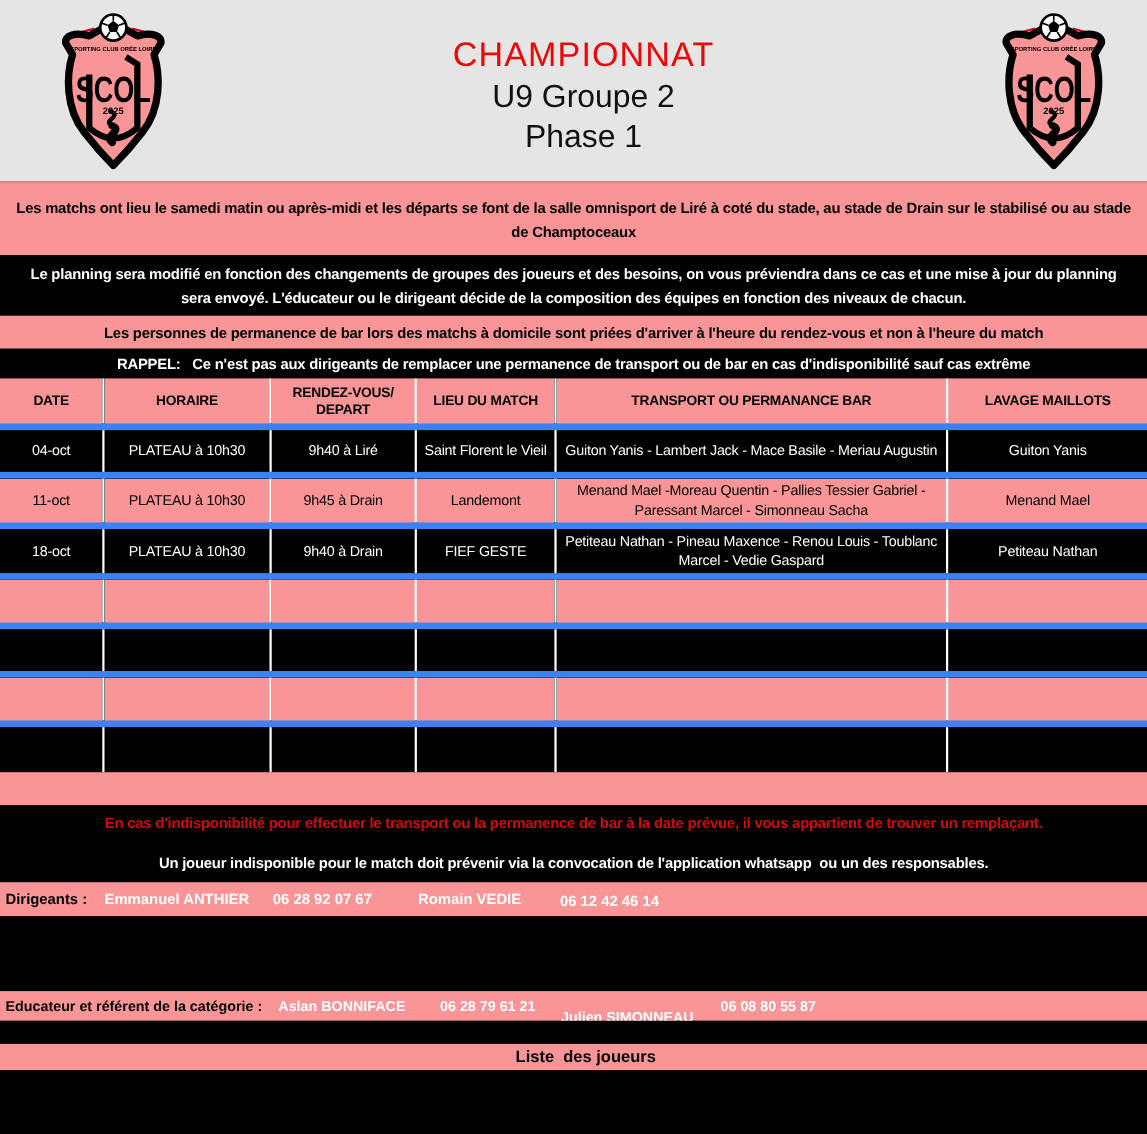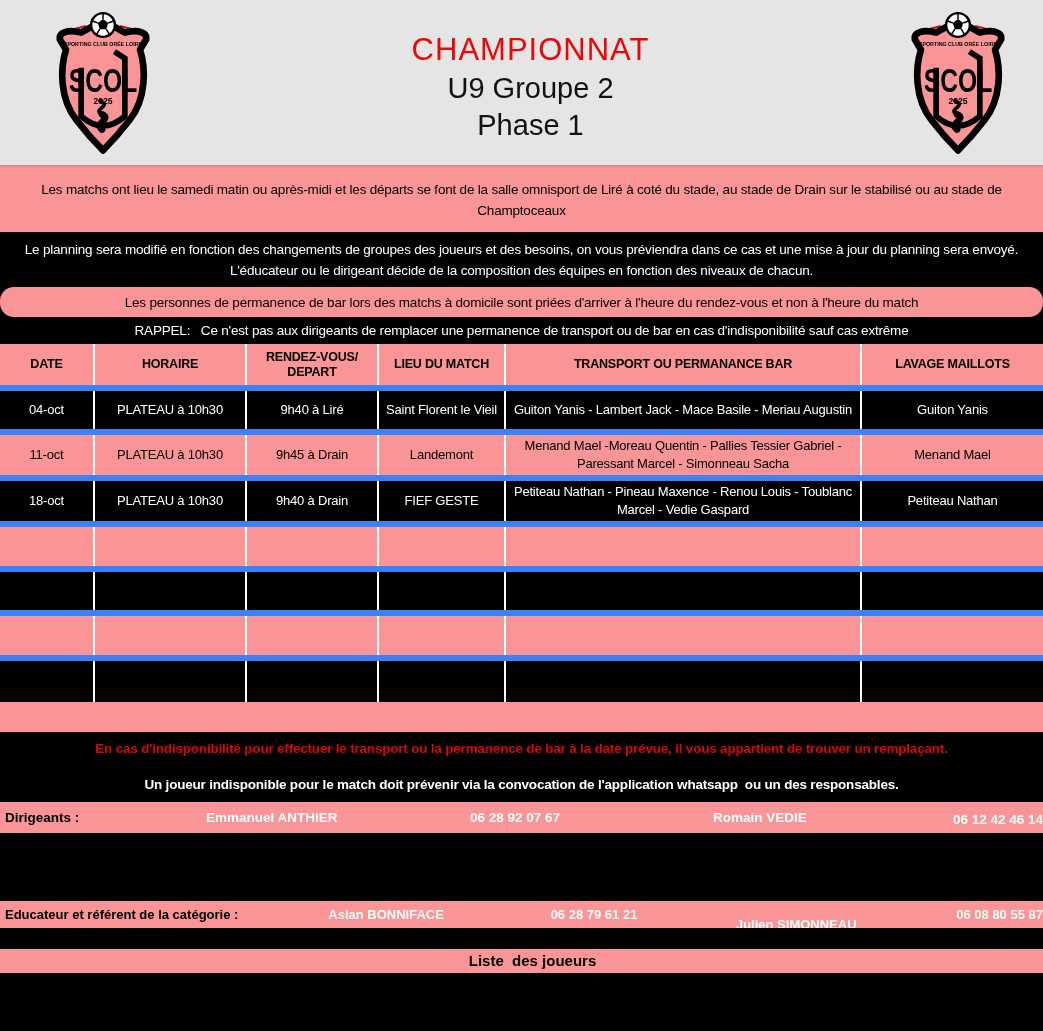--- a/index.html
+++ b/index.html
@@ -10,24 +10,24 @@
   
   .header { height:165px; background:#e5e5e5; display:flex; align-items:flex-start; justify-content:space-between; padding:8px 28px 0 46px; }
   .titles { text-align:center; padding-top:22px; flex:1; }
   .title-main { color:#f00505; font-size:31px; line-height:40px; letter-spacing:1px; }
   .title-sub  { color:#111; font-size:29px; line-height:37px; }
 
   
   .band { width:100%; display:flex; align-items:center; justify-content:center; text-align:center; }
   .band.pink  { background:#f99596; color:#000; }
   .band.black { background:#000; color:#fff; }
-  .notice { font-weight:normal; font-size:13.5px; letter-spacing:-0.2px; line-height:21px; padding:0 10px; }
+  .notice { font-weight:bold; font-size:13.5px; letter-spacing:-0.2px; line-height:21px; padding:0 10px; }
   .band-venue    { height:67px; border-top:2px solid #ef8486; }
   .band-planning { height:55px; }
-  .band-bar      { height:30px;border-radius:14px; }
+  .band-bar      { height:30px; }
   .band-rappel   { height:27px; }
   .band-gap      { height:30px; }
 
   
   table { width:1043px; border-collapse:collapse; table-layout:fixed; }
   col.c-date{width:94px;} col.c-horaire{width:152px;} col.c-rdv{width:132px;}
   col.c-lieu{width:127px;} col.c-transport{width:356px;} col.c-lavage{width:182px;}
   th, td { text-align:center; vertical-align:middle; padding:2px 4px; letter-spacing:-0.2px; overflow:hidden; }
   th + th, td + td { border-left:2px solid #fff; }
   thead tr { height:44px; background:#f99596; color:#000; }
@@ -36,21 +36,21 @@
   tbody tr.r-black { background:#000; color:#fff; }
   tbody tr.r-pink  { background:#f99596; color:#000; }
   td { font-size:13px; font-weight:normal; line-height:18px; }
 
   
   .notes-block { height:70px; background:#000; text-align:center; padding-top:9px; }
   .note-red { color:#d40808; font-weight:bold; font-size:13.5px; letter-spacing:-0.2px; }
   .note-white { color:#fff; font-weight:bold; font-size:13.5px; letter-spacing:-0.2px; margin-top:21px; white-space:pre-wrap; }
 
   
-  .contact { display:flex; align-items:center; justify-content:space-between; text-align:left; font-weight:bold; font-size:13.5px; }
+  .contact { display:flex; align-items:center; justify-content:flex-start; text-align:left; font-weight:bold; font-size:13.5px; }
   .contact .lbl { color:#000; white-space:pre; }
   .contact .val { color:#fff; white-space:pre; }
   .band-dirigeants { height:31px; padding-left:5px; }
   .band-dirigeants .lbl { width:90px; }
   .band-dirigeants .n1 { width:153px; } .band-dirigeants .p1 { width:132px; }
   .band-dirigeants .n2 { width:129px; } .band-dirigeants .p2 { padding-top:4px; }
   .gap1 { height:68px; background:#000; }
   .band-educateur { height:27px; padding-left:5px; font-size:13px; }
   .band-educateur .lbl { width:248px; }
   .band-educateur .n1 { width:147px; } .band-educateur .p1 { width:110px; }

